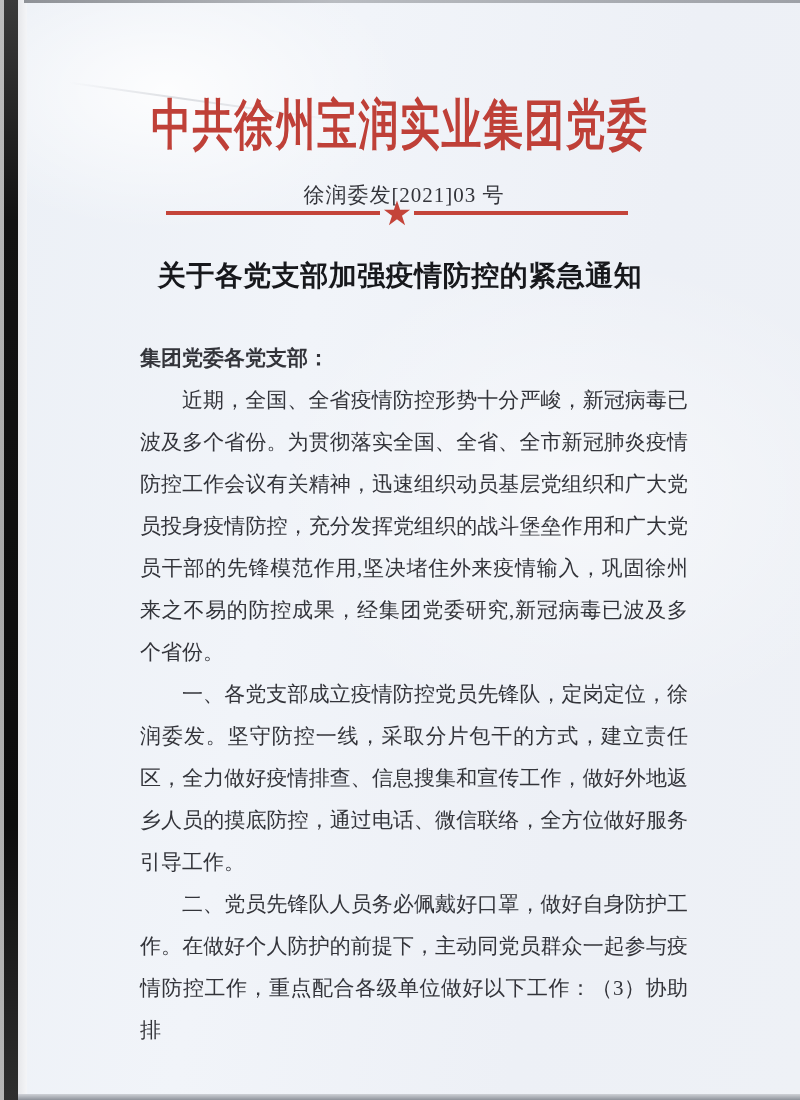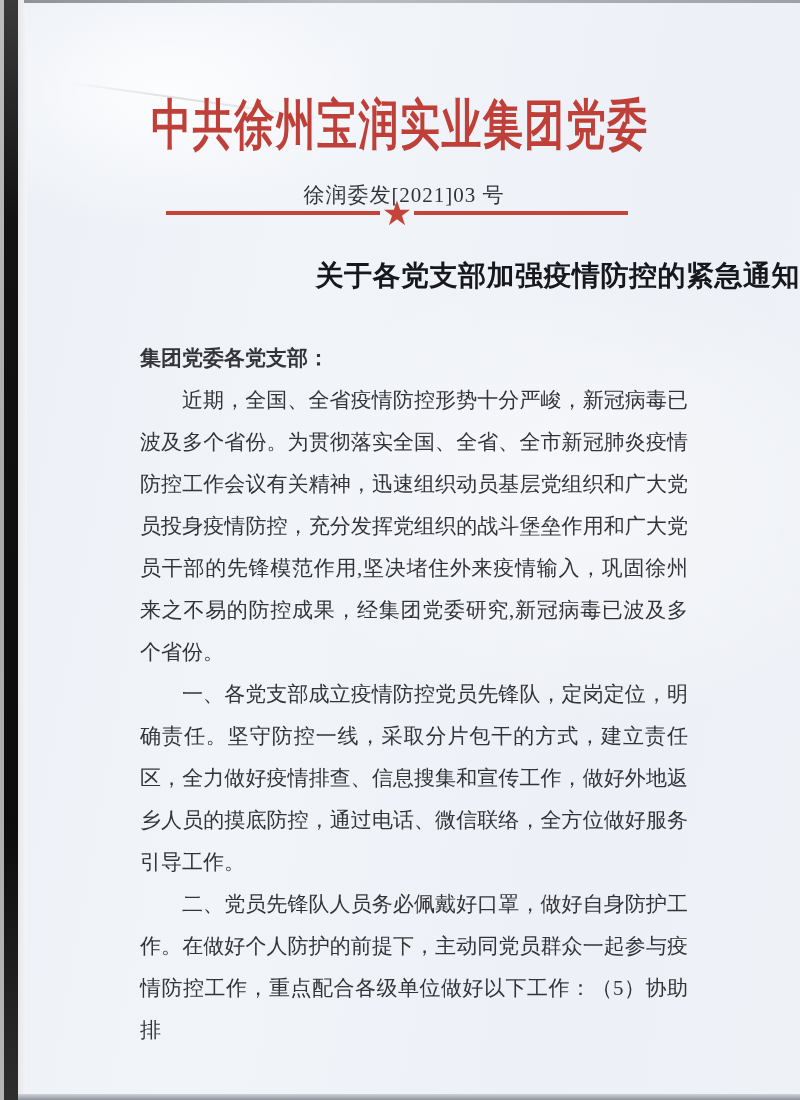--- a/index.html
+++ b/index.html
@@ -49,21 +49,21 @@
     position:absolute;top:197px;left:166px;width:462px;height:32px;
     display:flex;align-items:center;
   }
   .divider .line{flex:1;height:4px;background:var(--divider_red);}
   .divider .star{
     flex:0 0 auto;color:var(--divider_red);font-size:34px;line-height:32px;
     padding:0 2px;font-family:"DejaVu Sans",sans-serif;
   }
   .doc-title{
     position:absolute;top:255px;left:0;width:800px;
-    text-align:right;color:var(--title_color);
+    text-align:center;color:var(--title_color);
     font-size:28px;font-weight:bold;line-height:42px;letter-spacing:0.5px;
   }
   .body-text{
     position:absolute;top:337px;left:140px;width:548px;
     color:var(--text_color);font-size:21px;line-height:42px;
     text-align:justify;
   }
   .body-text p{margin:0;text-indent:2em;}
   .body-text p.salutation{text-indent:0;font-weight:bold;}
 </style>
@@ -88,18 +88,18 @@
     <div class="line"></div>
     <div class="star">★</div>
     <div class="line"></div>
   </div>
 
   <div class="doc-title">关于各党支部加强疫情防控的紧急通知</div>
 
   <div class="body-text">
     <p class="salutation">集团党委各党支部：</p>
     <p>近期，全国、全省疫情防控形势十分严峻，新冠病毒已波及多个省份。为贯彻落实全国、全省、全市新冠肺炎疫情防控工作会议有关精神，迅速组织动员基层党组织和广大党员投身疫情防控，充分发挥党组织的战斗堡垒作用和广大党员干部的先锋模范作用,坚决堵住外来疫情输入，巩固徐州来之不易的防控成果，经集团党委研究,新冠病毒已波及多个省份。</p>
-    <p>一、各党支部成立疫情防控党员先锋队，定岗定位，明确责任。坚守防控一线，采取分片包干的方式，建立责任区，全力做好疫情排查、信息搜集和宣传工作，做好外地返乡人员的摸底防控，通过电话、微信联络，全方位做好服务引导工作。</p>
-    <p>二、党员先锋队人员务必佩戴好口罩，做好自身防护工作。在做好个人防护的前提下，主动同党员群众一起参与疫情防控工作，重点配合各级单位做好以下工作：（5）协助排</p>
+    <p>一、各党支部成立疫情防控党员先锋队，定岗定位，徐润委发。坚守防控一线，采取分片包干的方式，建立责任区，全力做好疫情排查、信息搜集和宣传工作，做好外地返乡人员的摸底防控，通过电话、微信联络，全方位做好服务引导工作。</p>
+    <p>二、党员先锋队人员务必佩戴好口罩，做好自身防护工作。在做好个人防护的前提下，主动同党员群众一起参与疫情防控工作，重点配合各级单位做好以下工作：（3）协助排</p>
   </div>
 </div>
 
 <div class="edge-bottom"></div>
 
 </body></html>

